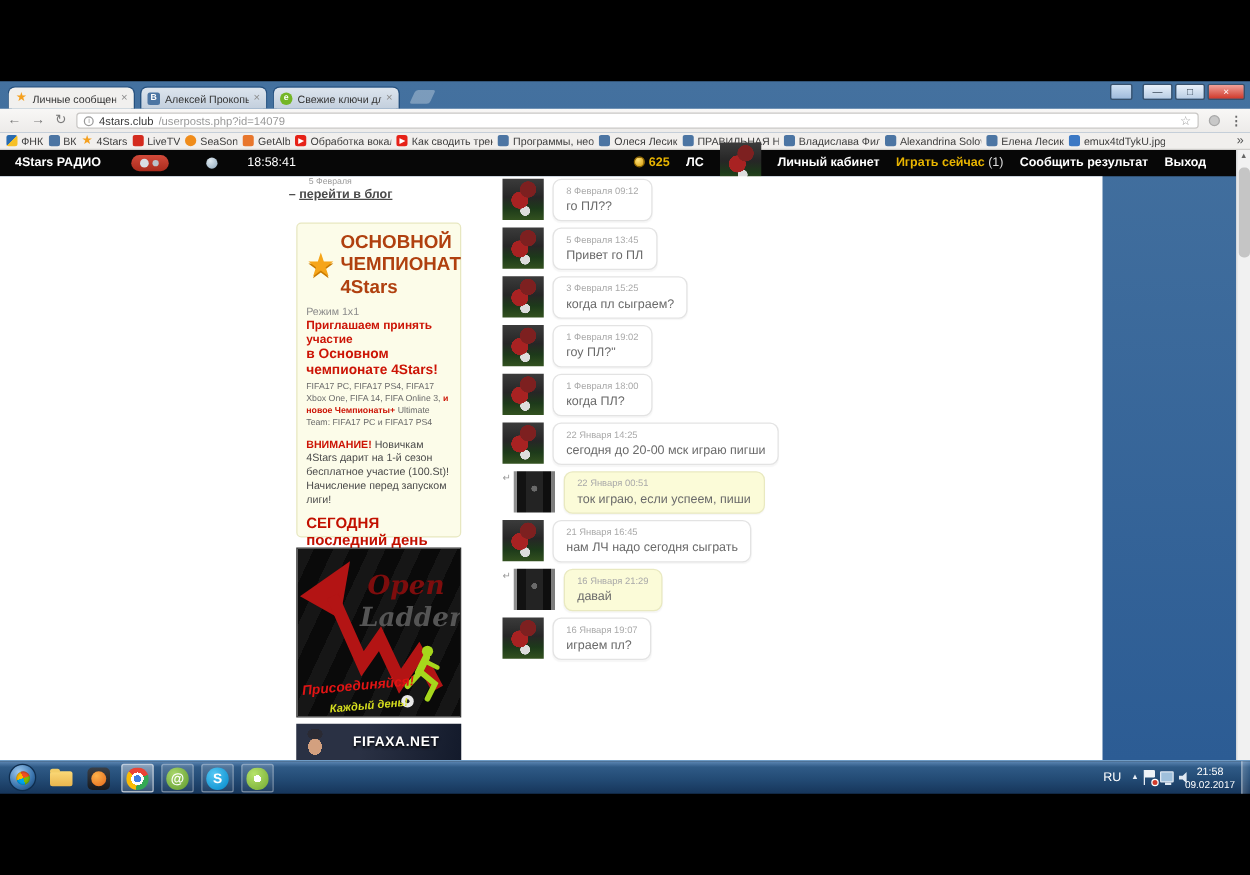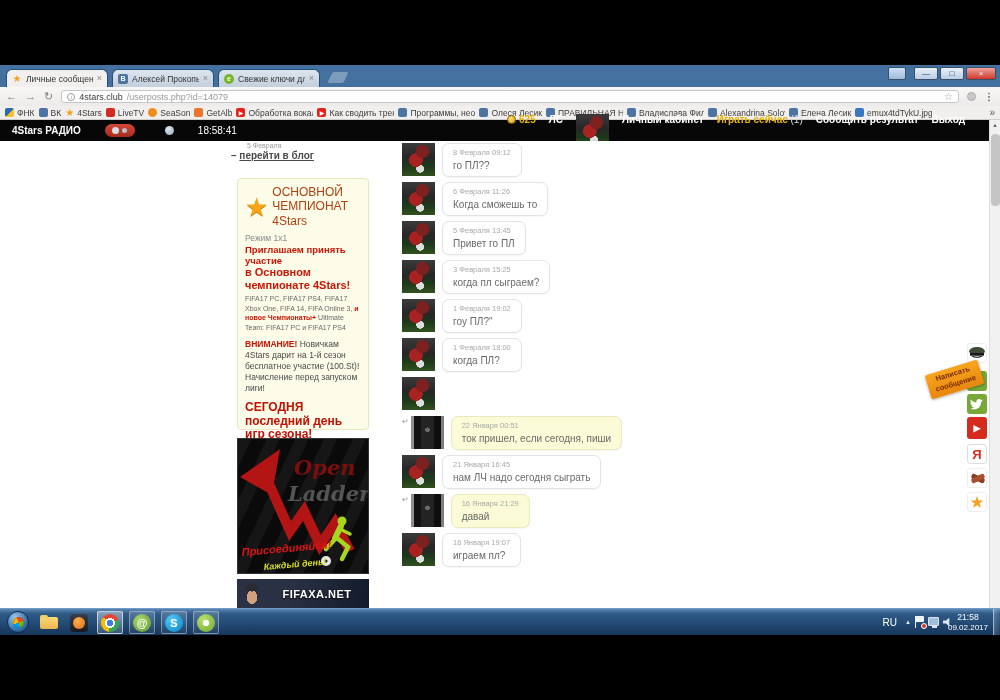--- a/index.html
+++ b/index.html
@@ -49,37 +49,37 @@
 
   
   .site-header{position:absolute;left:0;top:55px;width:989px;height:21px;background:#070707;display:flex;align-items:center;color:#fff}
   .sh-left{display:flex;align-items:center;gap:24px;padding-left:12px}
   .radio-label{font-size:10px;font-weight:bold}
   .radio-pill{width:30px;height:13px;border-radius:7px;background:linear-gradient(#d24a3a,#a92a1c);display:flex;align-items:center;justify-content:center;gap:3px}
   .radio-pill i{display:block;width:7px;height:7px;border-radius:50%;background:#d8dee4}
   .radio-pill i.b2{background:#b9c2ca;width:5px;height:5px}
   .clock-ico{width:9px;height:9px;border-radius:50%;background:radial-gradient(circle at 35% 30%,#dfe9f0,#8fa9bd);margin-left:6px}
   .site-time{font-size:10px;font-weight:normal}
-  .sh-right{margin-left:auto;display:flex;gap:13px;padding-right:24px;font-size:10px;font-weight:bold}
+  .sh-right{margin-left:auto;display:flex;align-items:center;gap:13px;padding-right:24px;font-size:10px;font-weight:bold}
   .coin{width:9px;height:9px;border-radius:50%;background:radial-gradient(circle at 35% 30%,#ffe27a,#d79b06);border:1px solid #8f6702;display:inline-block;margin-right:3px;vertical-align:-1px}
   .gold{color:#e8b400}
   .hdr-avatar{width:18px;height:18px}
   .nav-count{color:#ddd;font-weight:normal}
 
   
-  .page{position:absolute;left:0;top:76px;width:989px;height:467px;background:#fff;overflow:hidden}
+  .page{position:absolute;left:0;top:76px;width:882px;height:467px;background:#fff;overflow:hidden}
 
   .date-header{position:absolute;left:247px;top:1px;font-size:7px;color:#9a9a9a}
   .blog-link{position:absolute;left:231px;top:9px;font-size:10px;color:#4a4a4a;font-weight:bold}
   .blog-link u{font-weight:bold}
 
   .promo{position:absolute;left:237px;top:37px;width:132px;height:252px;background:#fcfce9;border:1px solid #e7e7c0;border-radius:4px;padding:6px 7px}
   .promo-head{display:flex;align-items:center;gap:4px}
   .promo-star{font-size:26px;line-height:24px;color:#f6a519;text-shadow:0 1px 0 #c97b00;position:relative}
-  .promo-title{font-size:12px;font-weight:normal;color:#b0400f;line-height:1.2}
+  .promo-title{font-size:15px;font-weight:bold;color:#b0400f;line-height:1.2}
   .promo-mode{margin-top:5px;font-size:8.5px;color:#8a8a8a}
   .promo-invite1{font-size:9.5px;font-weight:bold;color:#cc1405;margin-top:1px}
   .promo-invite2{font-size:11px;font-weight:bold;color:#cc1405;line-height:1.15}
   .promo-platforms{margin-top:3px;font-size:7px;color:#6a6a6a;line-height:1.35}
   .promo-platforms b{color:#cc1405}
   .promo-attention{margin-top:7px;font-size:8.5px;color:#4a4a4a;line-height:1.3}
   .promo-attention b{color:#cc1405}
   .promo-today{margin-top:7px;font-size:12px;font-weight:bold;color:#c21000;line-height:1.12}
   .promo-finish{margin-top:2px;font-size:9px;font-weight:bold;color:#c21000;line-height:1.25}
   .promo-newbies{margin-top:6px;font-size:8.5px;color:#8a8a8a}
@@ -364,28 +364,20 @@
           <div class="msg-row other">
 
             <span class="avatar player"></span>
             <span class="msg-card">
               <div class="msg-date">8 Февраля 09:12</div>
               <div class="msg-text">го ПЛ??</div>
             </span>
           </div>
 
 
-          <div class="msg-row other">
-
-            <span class="avatar player"></span>
-            <span class="msg-card">
-              <div class="msg-date">6 Февраля 11:26</div>
-              <div class="msg-text">Когда сможешь то</div>
-            </span>
-          </div>
 
           <div class="msg-row other">
 
             <span class="avatar player"></span>
             <span class="msg-card">
               <div class="msg-date">5 Февраля 13:45</div>
               <div class="msg-text">Привет го ПЛ</div>
             </span>
           </div>
 
@@ -412,28 +404,32 @@
             <span class="avatar player"></span>
             <span class="msg-card">
               <div class="msg-date">1 Февраля 18:00</div>
               <div class="msg-text">когда ПЛ?</div>
             </span>
           </div>
 
           <div class="msg-row other">
 
             <span class="avatar player"></span>
+            <span class="msg-card">
+              <div class="msg-date">22 Января 14:25</div>
+              <div class="msg-text">сегодня до 20-00 мск играю пигши</div>
+            </span>
           </div>
 
           <div class="msg-row own">
             <span class="reply-mark">↵</span>
             <span class="avatar dark"></span>
             <span class="msg-card">
               <div class="msg-date">22 Января 00:51</div>
-              <div class="msg-text">ток пришел, если сегодня, пиши</div>
+              <div class="msg-text">ток играю, если успеем, пиши</div>
             </span>
           </div>
 
           <div class="msg-row other">
 
             <span class="avatar player"></span>
             <span class="msg-card">
               <div class="msg-date">21 Января 16:45</div>
               <div class="msg-text">нам ЛЧ надо сегодня сыграть</div>
             </span>

